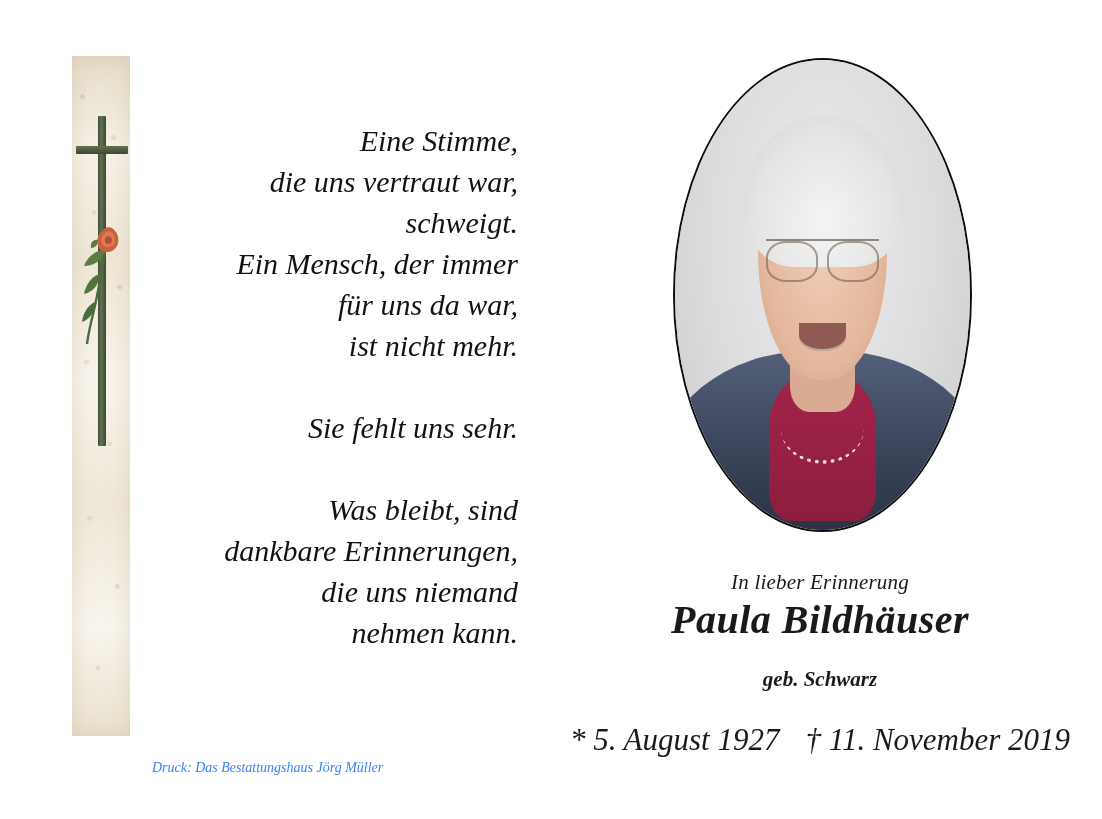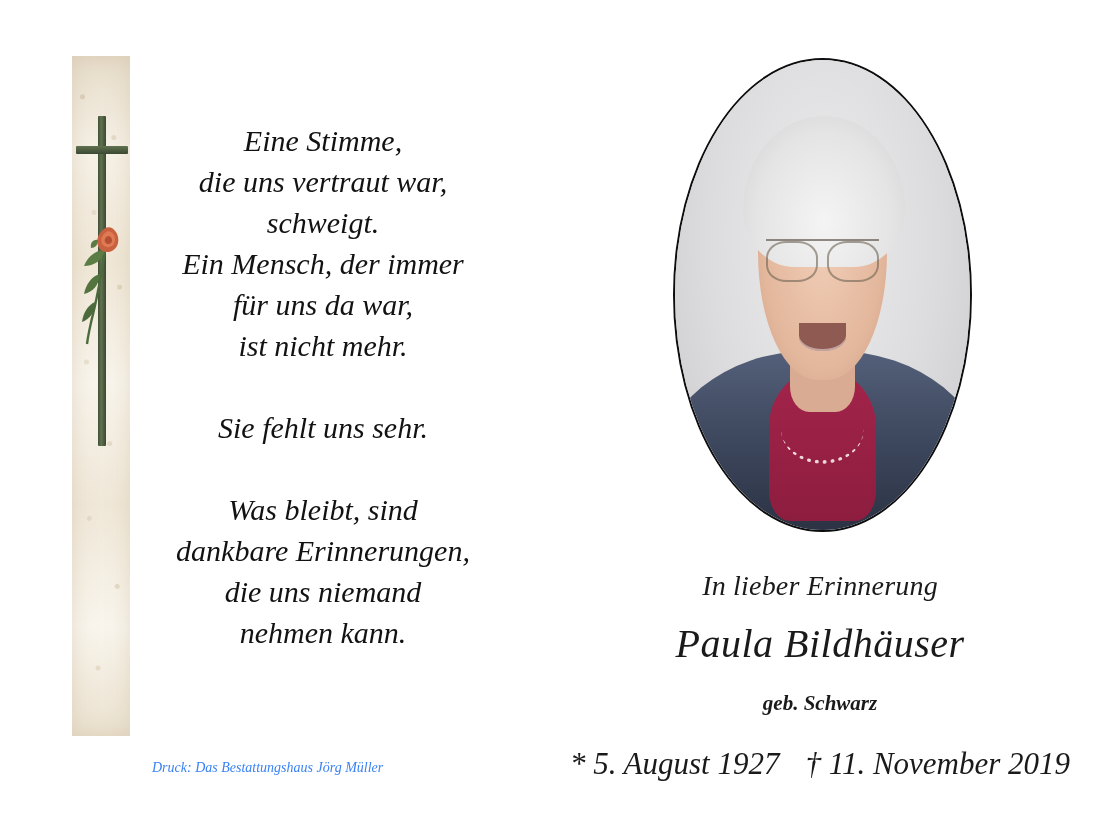--- a/index.html
+++ b/index.html
@@ -74,21 +74,21 @@
     width: 52px;
     height: 140px;
   }
 
   
   .verse {
     position: absolute;
     left: 128px;
     top: 120px;
     width: 390px;
-    text-align: center;
+    text-align: right;
     font-style: italic;
     font-size: 30px;
     line-height: 41px;
     color: #121212;
     white-space: pre-wrap;
   }
 
   
   .print-credit {
     position: absolute;
@@ -209,29 +209,29 @@
 
   
   .memorial {
     position: absolute;
     left: 560px;
     top: 570px;
     width: 520px;
     text-align: center;
   }
   .memorial .in-memory {
-    font-size: 28px;
+    font-size: 21px;
     font-style: italic;
     letter-spacing: 0.2px;
   }
   .memorial .name {
     font-size: 40px;
-    font-weight: normal;
-    font-style: italic;
-    margin-top: 18px;
+    font-weight: bold;
+    font-style: italic;
+    margin-top: 1px;
     letter-spacing: 0.5px;
   }
   .memorial .maiden {
     font-size: 21px;
     font-weight: bold;
     font-style: italic;
     margin-top: 24px;
   }
   .memorial .dates {
     font-size: 31px;

